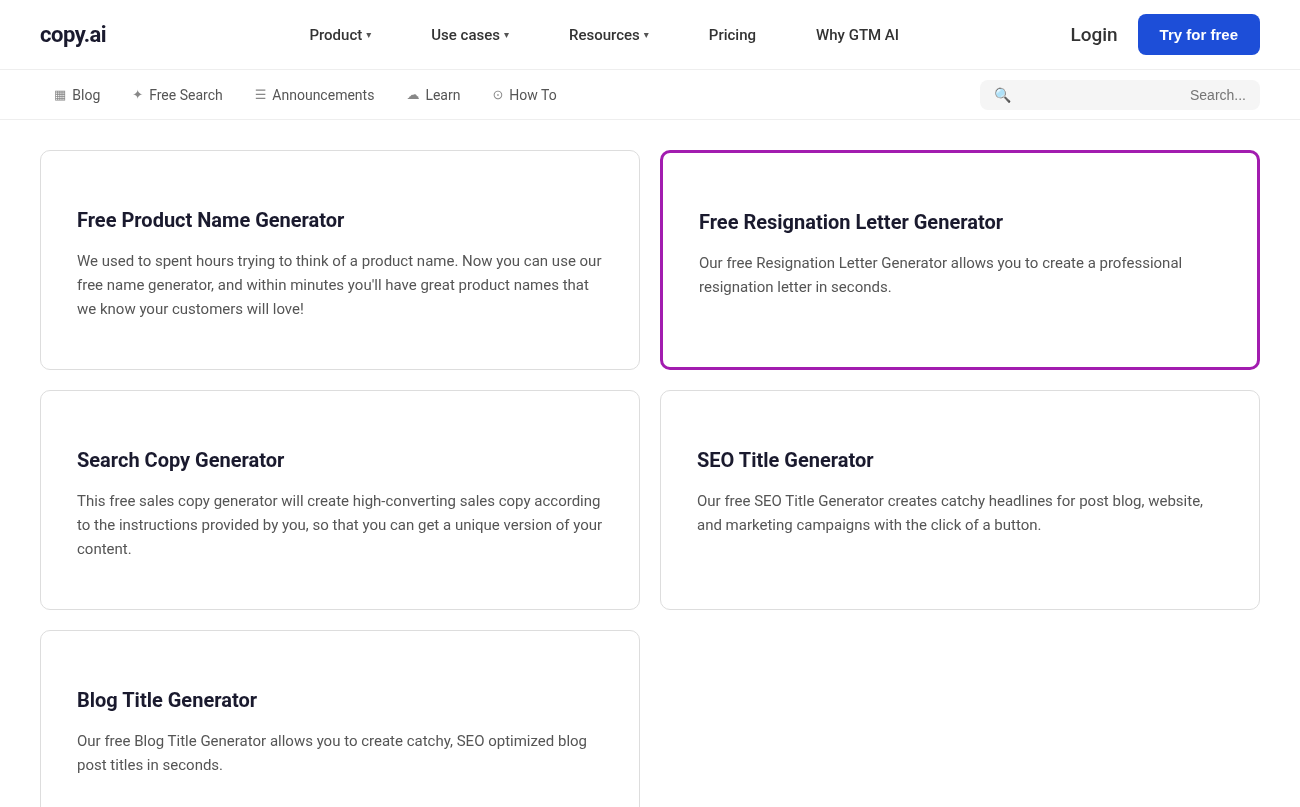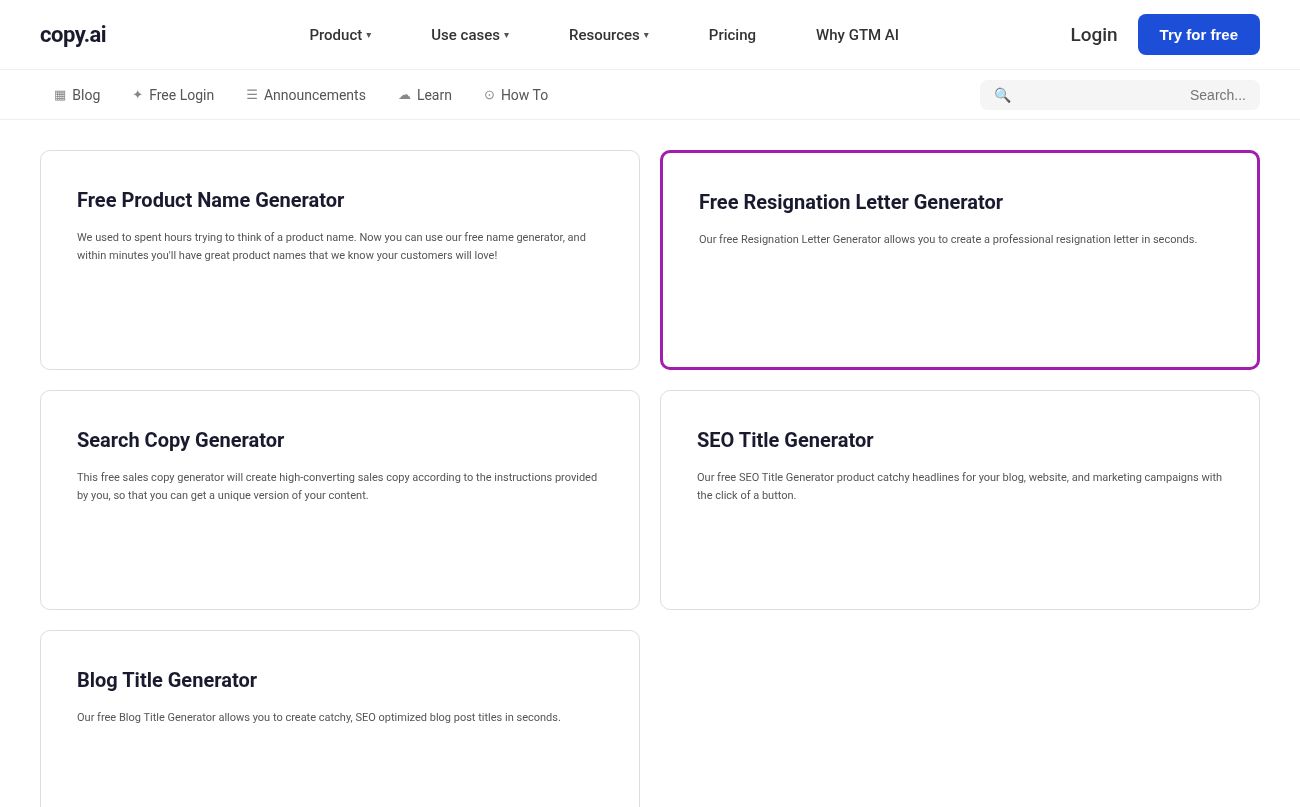--- a/index.html
+++ b/index.html
@@ -118,37 +118,37 @@
       padding: 30px 40px;
     }
     .cards-grid {
       display: grid;
       grid-template-columns: 1fr 1fr;
       gap: 20px;
     }
     .card {
       border: 1px solid #ddd;
       border-radius: 10px;
-      padding: 36px 36px 36px 36px;
+      padding: 56px 36px 36px 36px;
       background: #fff;
       cursor: pointer;
       min-height: 220px;
     }
     .card.highlighted {
       border: 3px solid #a21caf;
     }
     .card-title {
       font-size: 20px;
       font-weight: 700;
       color: #1a1a2e;
       margin-bottom: 16px;
       line-height: 1.3;
     }
     .card-desc {
-      font-size: 11px;
+      font-size: 15px;
       color: #555;
       line-height: 1.6;
     }
   </style>
 </head>
 <body>
 
 <nav class="top-nav">
   <div class="logo">
     <span>copy.ai</span>
@@ -190,21 +190,21 @@
 </nav>
 
 <div class="sub-nav">
   <div class="sub-nav-links">
     <a href="#" class="sub-nav-item">
       <span class="sub-nav-icon">▦</span>
       <span>Blog</span>
     </a>
     <a href="#" class="sub-nav-item">
       <span class="sub-nav-icon">✦</span>
-      <span>Free Login</span>
+      <span>Free Search</span>
     </a>
     <a href="#" class="sub-nav-item">
       <span class="sub-nav-icon">☰</span>
       <span>Announcements</span>
     </a>
     <a href="#" class="sub-nav-item">
       <span class="sub-nav-icon">☁</span>
       <span>Learn</span>
     </a>
     <a href="#" class="sub-nav-item">
@@ -227,20 +227,20 @@
       <div class="card highlighted">
         <div class="card-title">Free Resignation Letter Generator</div>
         <div class="card-desc">Our free Resignation Letter Generator allows you to create a professional resignation letter in seconds.</div>
       </div>
       <div class="card">
         <div class="card-title">Search Copy Generator</div>
         <div class="card-desc">This free sales copy generator will create high-converting sales copy according to the instructions provided by you, so that you can get a unique version of your content.</div>
       </div>
       <div class="card">
         <div class="card-title">SEO Title Generator</div>
-        <div class="card-desc">Our free SEO Title Generator product catchy headlines for your blog, website, and marketing campaigns with the click of a button.</div>
+        <div class="card-desc">Our free SEO Title Generator creates catchy headlines for post blog, website, and marketing campaigns with the click of a button.</div>
       </div>
       <div class="card">
         <div class="card-title">Blog Title Generator</div>
         <div class="card-desc">Our free Blog Title Generator allows you to create catchy, SEO optimized blog post titles in seconds.</div>
       </div>
     </div>
 </main>
 
 </body></html>

